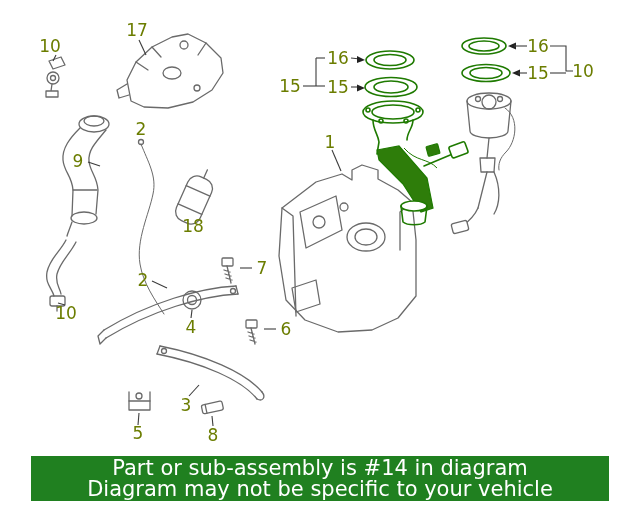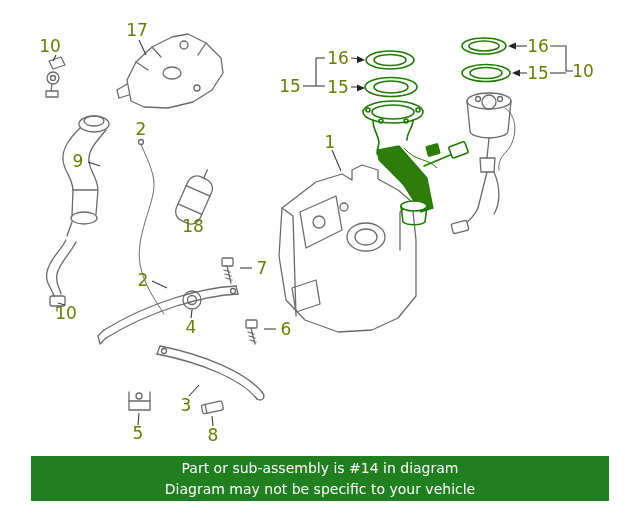--- a/index.html
+++ b/index.html
@@ -12,21 +12,21 @@
   .hl  { fill:none; stroke:var(--hl,#1e7a00); stroke-width:1.6; stroke-linejoin:round; stroke-linecap:round; }
   .hlf { fill:#ffffff; stroke:var(--hl,#1e7a00); stroke-width:1.6; }
   .hld { fill:var(--hl-dark,#2e7d0a); stroke:var(--hl,#1e7a00); stroke-width:1.2; }
   .hlt { fill:none; stroke:var(--hl,#1e7a00); stroke-width:1; }
   .ldr { fill:none; stroke:#3c3c3c; stroke-width:1.1; }
   .arw { fill:#222222; stroke:none; }
   .callout { position:absolute; transform:translate(-50%,-50%); font-size:17px;
              color:var(--callout,#6b7d00); white-space:nowrap; }
   .banner { position:absolute; left:31px; right:31px; top:456px; height:45px;
             background:var(--banner-bg,#208020); color:var(--banner-fg,#fff);
-            text-align:center; font-size:14px; line-height:21px; padding-top:2px; }
+            text-align:center; font-size:21px; line-height:21px; padding-top:2px; }
 </style>
 </head>
 <body>
 
 <div class="stage">
 
   <svg class="art" width="640" height="512" viewBox="0 0 640 512">
 
     <g>
       <path class="ln" d="M131,101 L127,80 L136,62 L152,47 L172,37 L188,34 L206,43 L221,58 L223,73 L212,90 L193,102 L168,108 L144,107 Z"></path>

